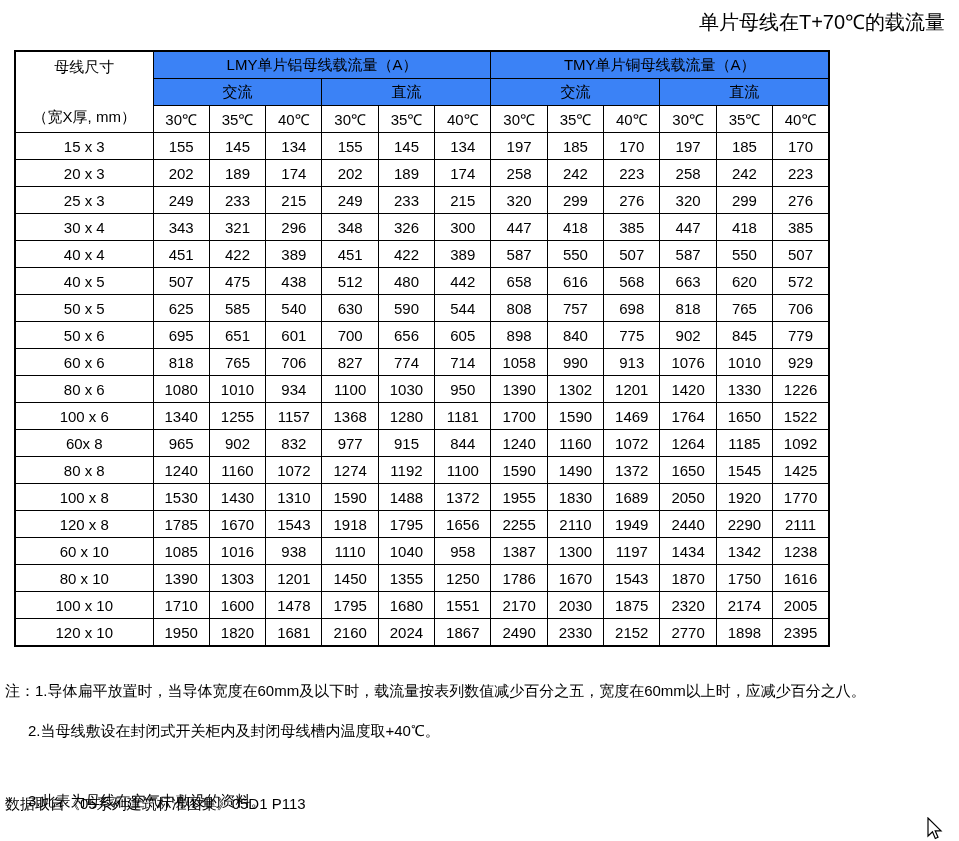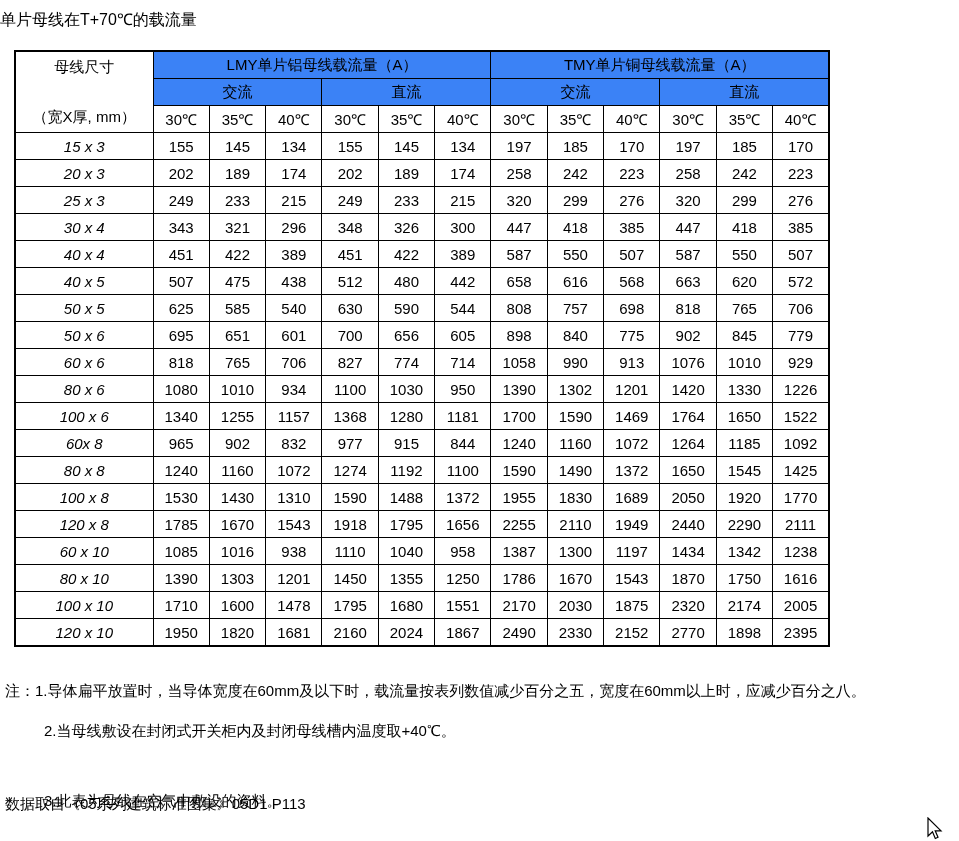--- a/index.html
+++ b/index.html
@@ -7,22 +7,22 @@
     width: 959px; height: 841px;
     background: #ffffff;
     font-family: "Liberation Sans", sans-serif;
     color: #000;
     position: relative;
     overflow: hidden;
   }
   .title {
     position: absolute;
     top: 8px; left: 0; width: 945px;
-    text-align: left;
-    font-size: 16px;
+    text-align: right;
+    font-size: 20px;
   }
   table.ampacity {
     position: absolute;
     left: 14px; top: 50px;
     width: 816px;
     border-collapse: collapse;
     table-layout: fixed;
     border: 2px solid #000;
   }
   table.ampacity td {
@@ -38,29 +38,29 @@
   td.group-header, td.sub-header {
     background: #3b82f6;
     font-size: 16px;
   }
   td.dim-cell {
     background: #ffffff;
     font-size: 14px;
   }
   td.dim-cell .line1 { margin-bottom: 31px; }
   td.temp-cell { font-size: 13px; text-align: left; padding-left: 8px; }
-  td.size-cell { font-size: 14px; font-style: italic; }
+  td.size-cell { font-size: 14px; }
   .note {
     position: absolute;
     left: 5px;
     font-size: 15px;
     white-space: nowrap;
     text-align: right;
   }
-  .note.indented { left: 28px; margin-left: 16px; }
+  .note.indented { left: 28px; }
   .cursor {
     position: absolute;
     left: 925px; top: 817px;
     width: 18px; height: 26px;
   }
 </style>
 </head>
 <body>
 
 <div class="title">单片母线在T+70℃的载流量</div>

